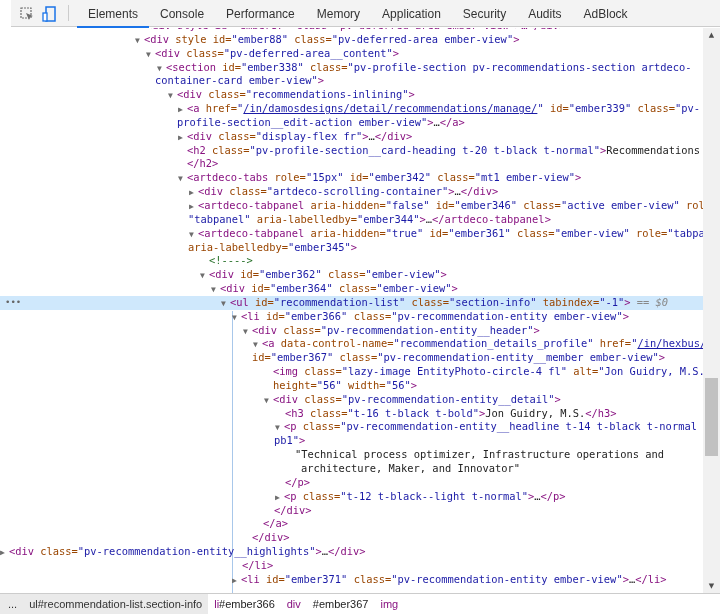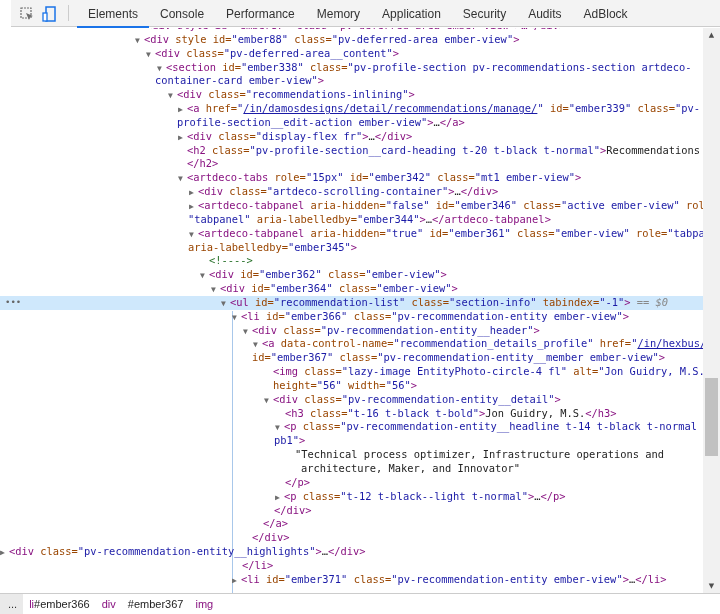--- a/index.html
+++ b/index.html
@@ -161,20 +161,23 @@
 </div>
 
 <div class="scrollbar">
   <div class="scroll-up">▲</div>
   <div class="scroll-thumb"></div>
   <div class="scroll-down">▼</div>
 </div>
 
 <div class="breadcrumbs">
   <div class="crumb sel" style="padding-left:8px">...</div>
+  <div class="crumb sel">
+      <span>ul#recommendation-list.section-info</span>
+    </div>
   <div class="crumb">
       <span class="c-tag">li</span>
       <span class="c-id">#ember366</span>
     </div>
   <div class="crumb">
       <span class="c-tag">div</span>
     </div>
   <div class="crumb">
       <span class="c-id">#ember367</span>
     </div>

